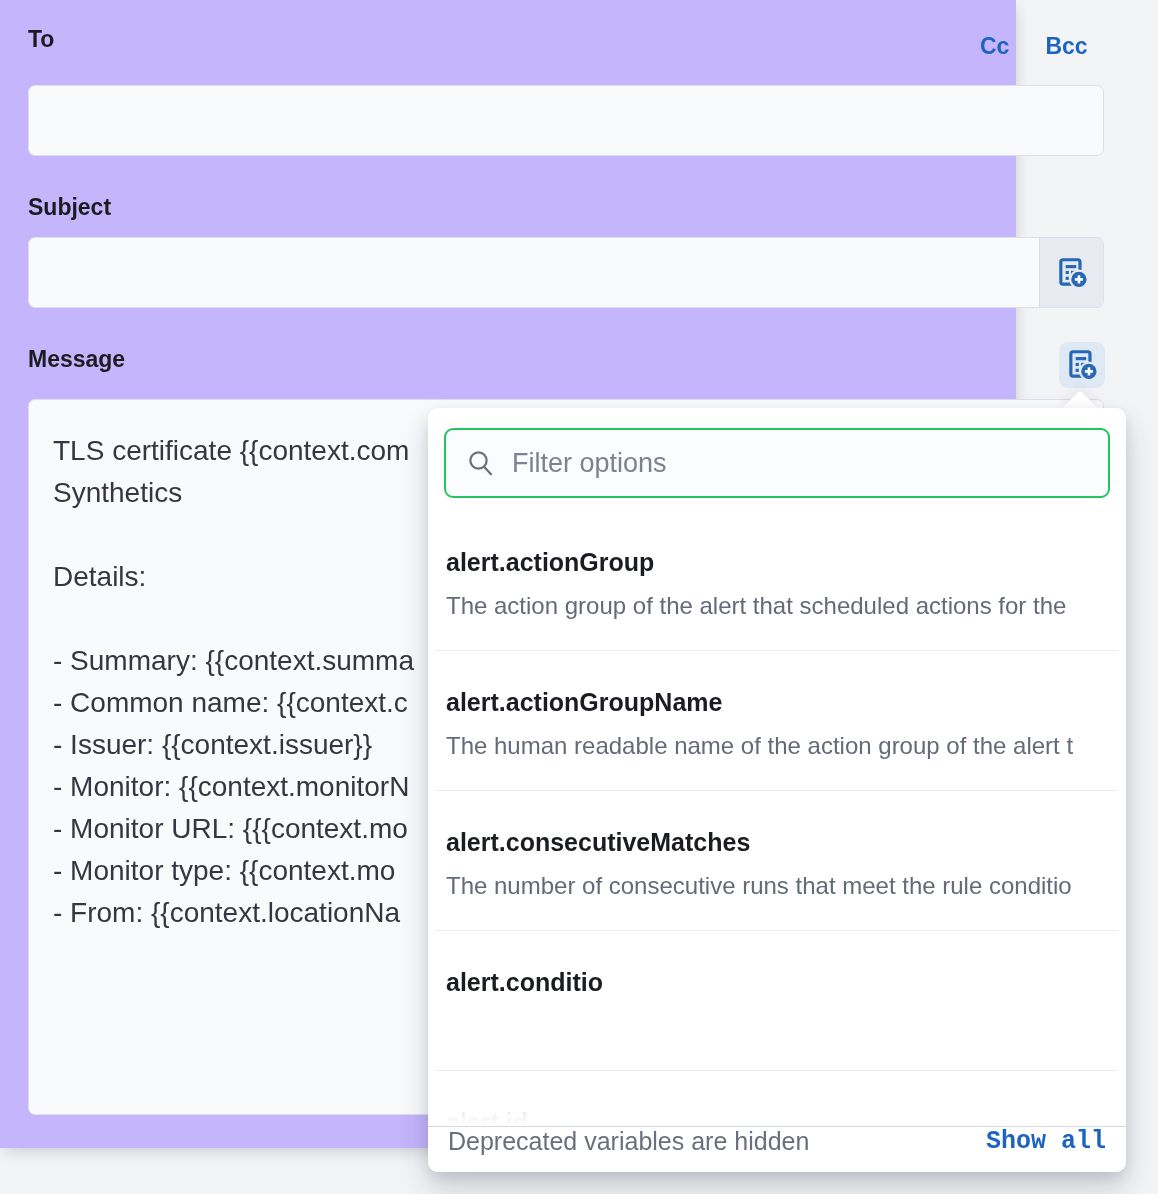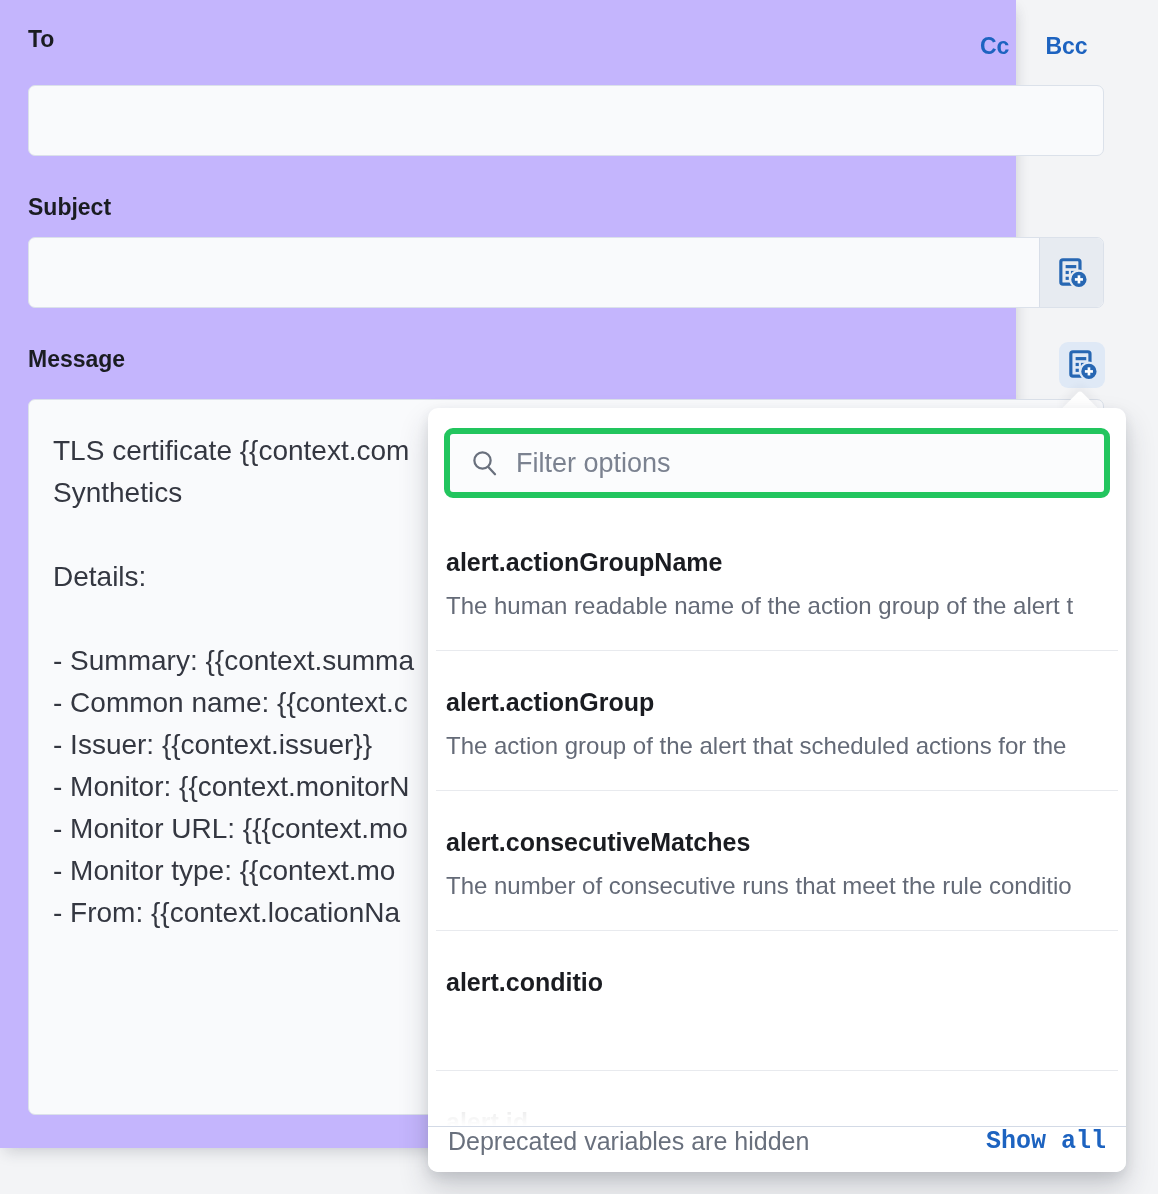--- a/index.html
+++ b/index.html
@@ -85,21 +85,21 @@
     transform: rotate(45deg); border-radius: 4px;
     box-shadow: -4px -4px 8px rgba(45,50,65,.06);
   }
   .popover {
     position: absolute; left: 428px; top: 408px; width: 698px; height: 764px;
     background: #ffffff; border-radius: 10px;
     box-shadow: 0 16px 30px rgba(40,45,60,.20), 0 5px 12px rgba(40,45,60,.10);
   }
   .filter-box {
     position: absolute; left: 16px; top: 20px; right: 16px; height: 70px;
-    background: #fbfcfd; border: 6px solid #22c55e; border-radius: 9px;
+    background: #fbfcfd; border: 2px solid #22c55e; border-radius: 9px;
     display: flex; align-items: center;
   }
   .filter-box .search-icon { margin: 0 16px 0 20px; flex: none; display: flex; }
   .filter-box input {
     flex: 1; height: 100%; border: none; background: transparent; outline: none;
     font-size: 27px; color: #343741;
     font-family: "Liberation Sans", sans-serif;
   }
   .filter-box input::placeholder { color: #7b8290; opacity: 1; }
 
@@ -221,28 +221,28 @@
       <svg width="30" height="30" viewBox="0 0 24 24" fill="none">
         <circle cx="10" cy="10" r="6.5" stroke="#69707d" stroke-width="1.8"></circle>
         <line x1="15" y1="15.6" x2="20" y2="21" stroke="#69707d" stroke-width="1.8" stroke-linecap="round"></line>
       </svg>
     </span>
     <input placeholder="Filter options" style="">
   </div>
 
   <div class="var-list">
   <div class="var-item">
+    <div class="vname">alert.actionGroup</div>
+    <div class="vdesc">The action group of the alert that scheduled actions for the</div>
+    <div class="vdivider"></div>
+  </div>
+
+  <div class="var-item">
     <div class="vname">alert.actionGroupName</div>
     <div class="vdesc">The human readable name of the action group of the alert t</div>
-    <div class="vdivider"></div>
-  </div>
-
-  <div class="var-item">
-    <div class="vname">alert.actionGroup</div>
-    <div class="vdesc">The action group of the alert that scheduled actions for the</div>
     <div class="vdivider"></div>
   </div>
 
   <div class="var-item">
     <div class="vname">alert.consecutiveMatches</div>
     <div class="vdesc">The number of consecutive runs that meet the rule conditio</div>
     <div class="vdivider"></div>
   </div>
 
   <div class="var-item">

